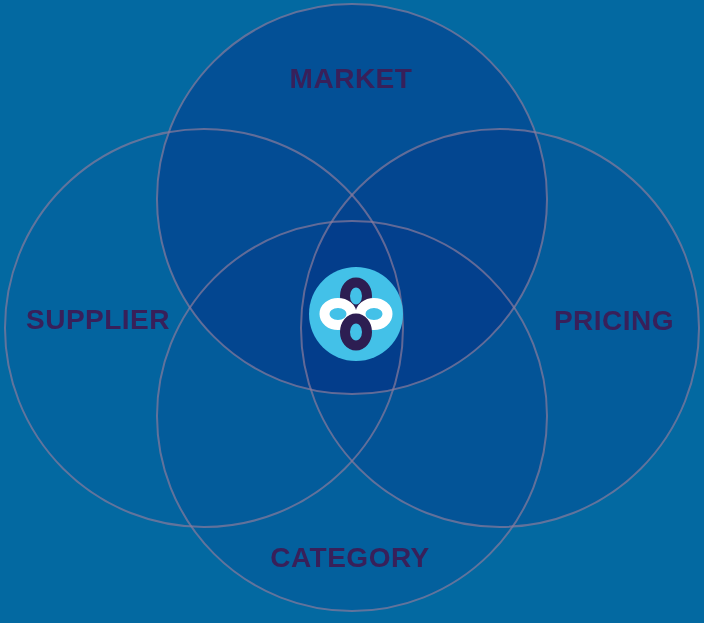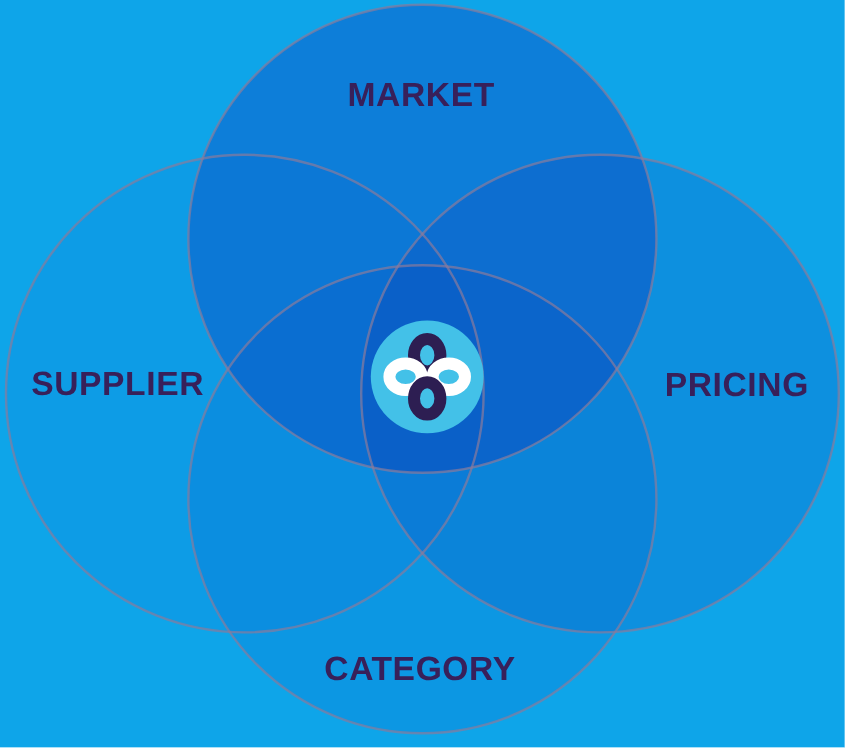--- a/index.html
+++ b/index.html
@@ -4,21 +4,21 @@
 <style>
   html, body {
     margin: 0;
     padding: 0;
     background: #ffffff;
   }
   .stage {
     position: relative;
     width: 704px;
     height: 623px;
-    background: #0ea5e9;
+    background: #0369a1;
     overflow: hidden;
     font-family: "Liberation Sans", sans-serif;
   }
   .venn-svg {
     position: absolute;
     left: 0;
     top: 0;
     display: block;
   }
   .venn-fill {

